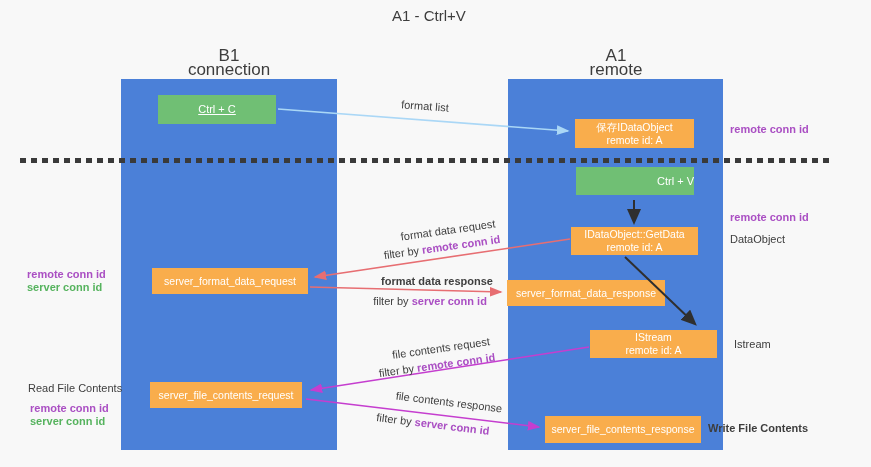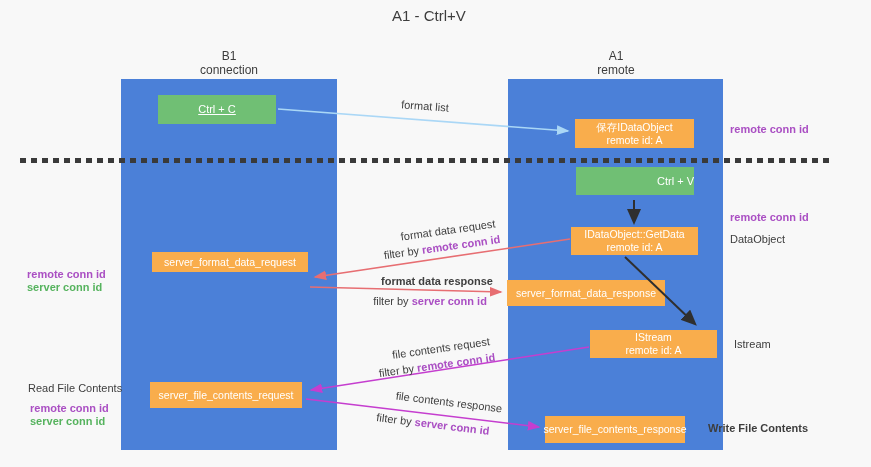--- a/index.html
+++ b/index.html
@@ -2,21 +2,21 @@
 <html><head>
 <meta charset="utf-8">
 <style>
   html,body { margin:0; padding:0; background:#f8f8f8; font-family:"Liberation Sans",sans-serif; }
   .canvas { position:relative; width:871px; height:467px; background:#f8f8f8; overflow:hidden; }
 
   .title { position:absolute; left:279px; top:6px; width:300px; text-align:center;
            font-size:15px; line-height:20px; color:#3d3d3d; }
 
   .col-header { position:absolute; top:49px; width:140px; text-align:center;
-                font-size:12px; line-height:14px; color:#3d3d3d; }
+                font-size:17px; line-height:14px; color:#3d3d3d; }
 
   .lifeline { position:absolute; top:79px; height:371px; background:#4b80d8; }
 
   .dashline { position:absolute; left:20px; top:158px; width:812px; height:5px;
               background:repeating-linear-gradient(90deg,#3a3a3a 0 6px,transparent 6px 11px); }
 
   .box { position:absolute; display:flex; flex-direction:column; align-items:center;
          justify-content:center; color:#ffffff; text-align:center; line-height:13px;
          white-space:nowrap; }
   .box.green  { background:#70bf74; font-size:11px; }
@@ -65,38 +65,38 @@
 
   <div class="box green" style="left:576px; top:167px; width:118px; height:28px;align-items:flex-end;">
     <div>Ctrl + V</div>
   </div>
 
   <div class="box orange" style="left:571px; top:227px; width:127px; height:28px;">
     <div>IDataObject::GetData</div>
     <div>remote id: A</div>
   </div>
 
-  <div class="box orange" style="left:152px; top:252px; width:156px; height:20px;">
+  <div class="box orange" style="left:152px; top:268px; width:156px; height:26px;">
     <div>server_format_data_request</div>
   </div>
 
   <div class="box orange" style="left:507px; top:280px; width:158px; height:26px;">
     <div>server_format_data_response</div>
   </div>
 
   <div class="box orange" style="left:590px; top:330px; width:127px; height:28px;">
     <div>IStream</div>
     <div>remote id: A</div>
   </div>
 
   <div class="box orange" style="left:150px; top:382px; width:152px; height:26px;">
     <div>server_file_contents_request</div>
   </div>
 
-  <div class="box orange" style="left:545px; top:416px; width:140px; height:27px;">
+  <div class="box orange" style="left:545px; top:416px; width:156px; height:27px;">
     <div>server_file_contents_response</div>
   </div>
 
   <svg class="arrows" width="871" height="467">
     <defs>
       <marker id="ah-blue" markerWidth="9" markerHeight="8" refX="7" refY="3" orient="auto">
         <path d="M0,0 L8,3 L0,6 z" fill="#aad7f6"></path>
       </marker>
       <marker id="ah-red" markerWidth="9" markerHeight="8" refX="7" refY="3" orient="auto">
         <path d="M0,0 L8,3 L0,6 z" fill="#e76e72"></path>

